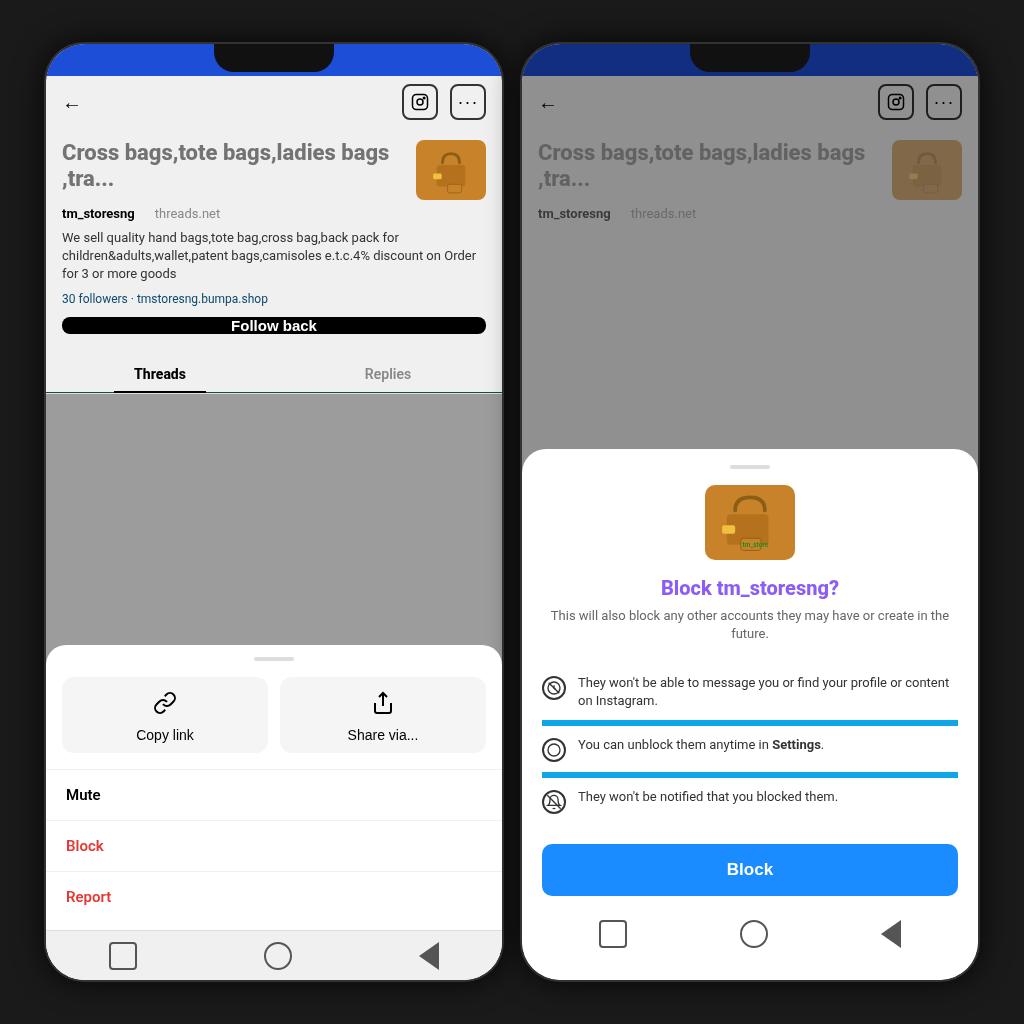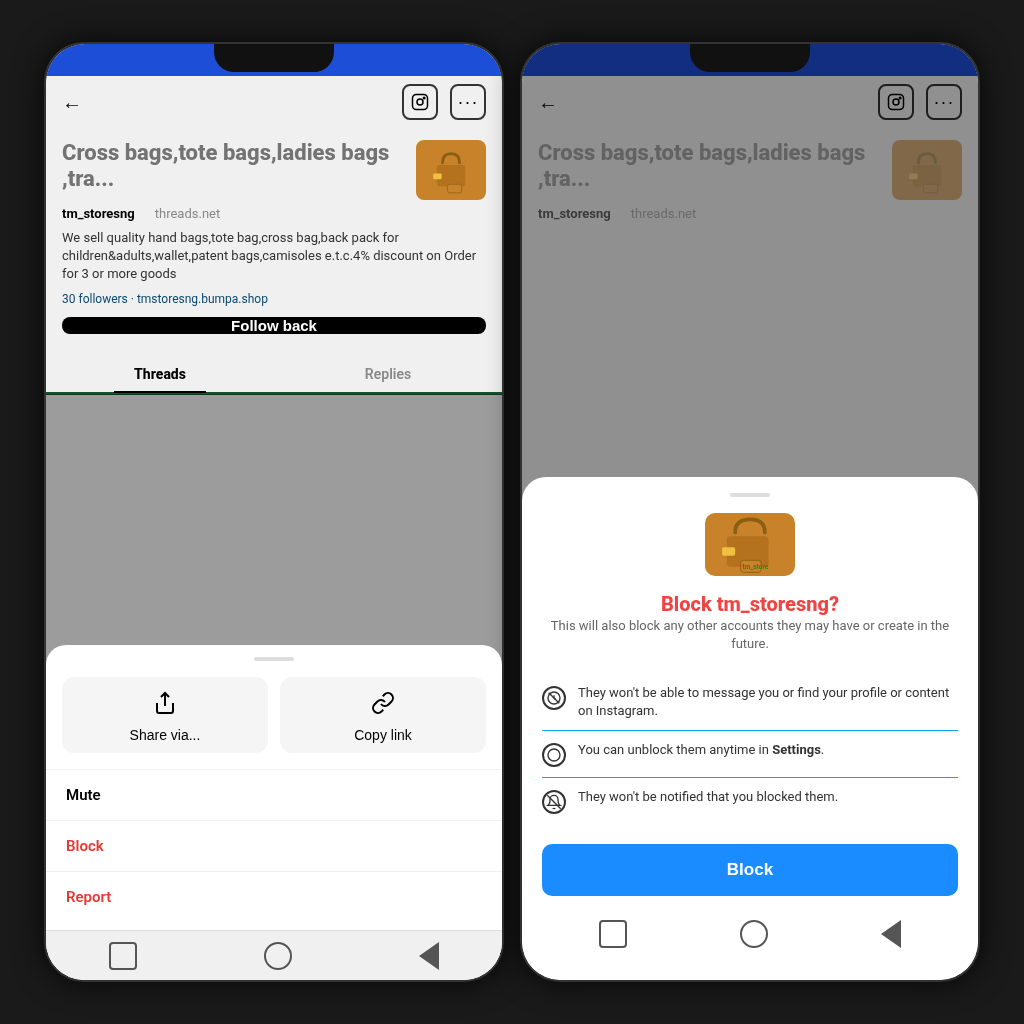--- a/index.html
+++ b/index.html
@@ -141,21 +141,21 @@
       border: none;
       border-radius: 8px;
       font-size: 15px;
       font-weight: 600;
       cursor: pointer;
       margin-bottom: 10px;
     }
     
     .tabs {
       display: flex;
-      border-bottom: 3px solid #14532d;
+      border-bottom: 1px solid #14532d;
       background: #f0f0f0;
     }
     .tab {
       flex: 1;
       text-align: center;
       padding: 10px;
       font-size: 14px;
       font-weight: 600;
       color: #888;
       cursor: pointer;
@@ -275,49 +275,49 @@
     }
     .modal-handle {
       width: 40px;
       height: 4px;
       background: #ddd;
       border-radius: 2px;
       margin: 0 auto 16px;
     }
     .modal-bag-img {
       width: 90px;
-      height: 63px;
+      height: 75px;
       background: #c8832a;
       border-radius: 10px;
       margin: 0 auto 16px;
       display: flex;
       align-items: center;
       justify-content: center;
     }
     .block-title {
       text-align: center;
       font-size: 20px;
       font-weight: 800;
-      color: #ef4444;
-      margin-bottom: 1px;
+      color: #8b5cf6;
+      margin-bottom: 7px;
     }
     .block-subtitle {
       text-align: center;
       font-size: 13px;
       color: #666;
       margin-bottom: 20px;
       line-height: 1.4;
     }
     .block-info-list { margin-bottom: 20px; }
     .block-info-item {
       display: flex;
       align-items: flex-start;
       gap: 12px;
       padding: 10px 0;
-      border-bottom: 1px solid #0ea5e9;
+      border-bottom: 6px solid #0ea5e9;
       font-size: 13px;
       color: #333;
       line-height: 1.4;
     }
     .block-info-item:last-child { border-bottom: none; }
     .block-info-icon {
       width: 24px;
       height: 24px;
       border: 2px solid #333;
       border-radius: 50%;
@@ -400,35 +400,35 @@
       <div style="flex:1; background:#e0e0e0;"></div>
 
       <div class="sheet-overlay"></div>
 
       <div class="bottom-sheet">
         <div class="sheet-handle"></div>
         <div class="sheet-action-row">
           <button class="sheet-action-btn">
             <span class="icon">
               <svg width="24" height="24" viewBox="0 0 24 24" fill="none" stroke="#000" stroke-width="2">
+                <path d="M10 13a5 5 0 0 0 7.54.54l3-3a5 5 0 0 0-7.07-7.07l-1.72 1.71"></path>
+                <path d="M14 11a5 5 0 0 0-7.54-.54l-3 3a5 5 0 0 0 7.07 7.07l1.71-1.71"></path>
+              </svg>
+            </span>
+            <span>Copy link</span>
+          </button>
+          <button class="sheet-action-btn">
+            <span class="icon">
+              <svg width="24" height="24" viewBox="0 0 24 24" fill="none" stroke="#000" stroke-width="2">
                 <path d="M4 12v8a2 2 0 0 0 2 2h12a2 2 0 0 0 2-2v-8"></path>
                 <polyline points="16 6 12 2 8 6"></polyline>
                 <line x1="12" y1="2" x2="12" y2="15"></line>
               </svg>
             </span>
             <span>Share via...</span>
-          </button>
-          <button class="sheet-action-btn">
-            <span class="icon">
-              <svg width="24" height="24" viewBox="0 0 24 24" fill="none" stroke="#000" stroke-width="2">
-                <path d="M10 13a5 5 0 0 0 7.54.54l3-3a5 5 0 0 0-7.07-7.07l-1.72 1.71"></path>
-                <path d="M14 11a5 5 0 0 0-7.54-.54l-3 3a5 5 0 0 0 7.07 7.07l1.71-1.71"></path>
-              </svg>
-            </span>
-            <span>Copy link</span>
           </button>
         </div>
         <div class="sheet-menu-item">Mute</div>
         <div class="sheet-menu-item red">Block</div>
         <div class="sheet-menu-item red">Report</div>
 
         <div style="height:50px; background:#f0f0f0; display:flex; justify-content:space-around; align-items:center; margin-top:8px; border-top:1px solid #ddd;">
           <div class="bottom-nav-btn"></div>
           <div class="nav-circle"></div>
           <div class="nav-triangle"></div>

